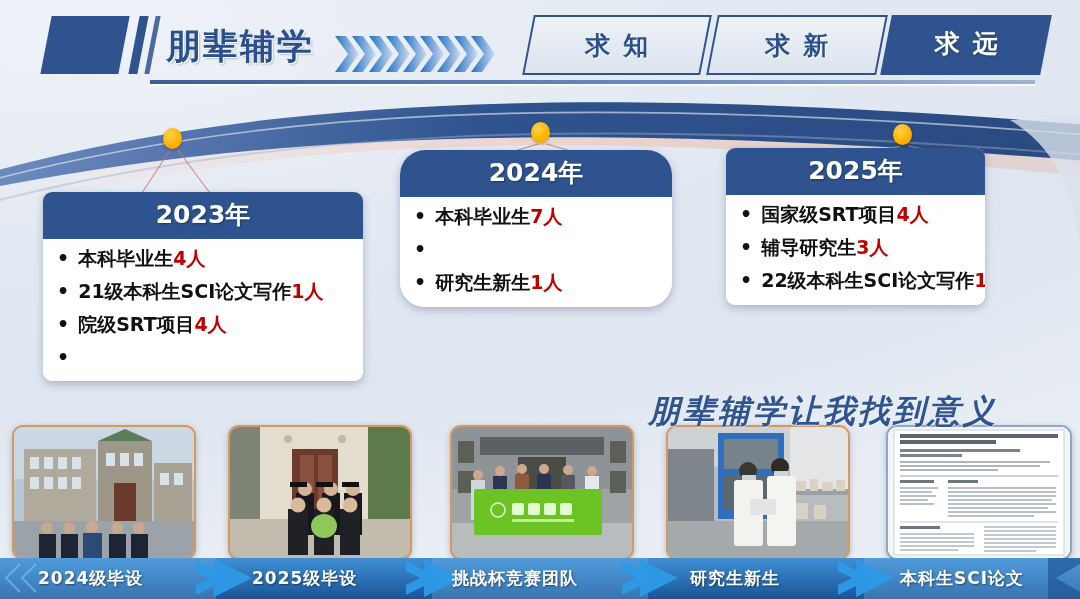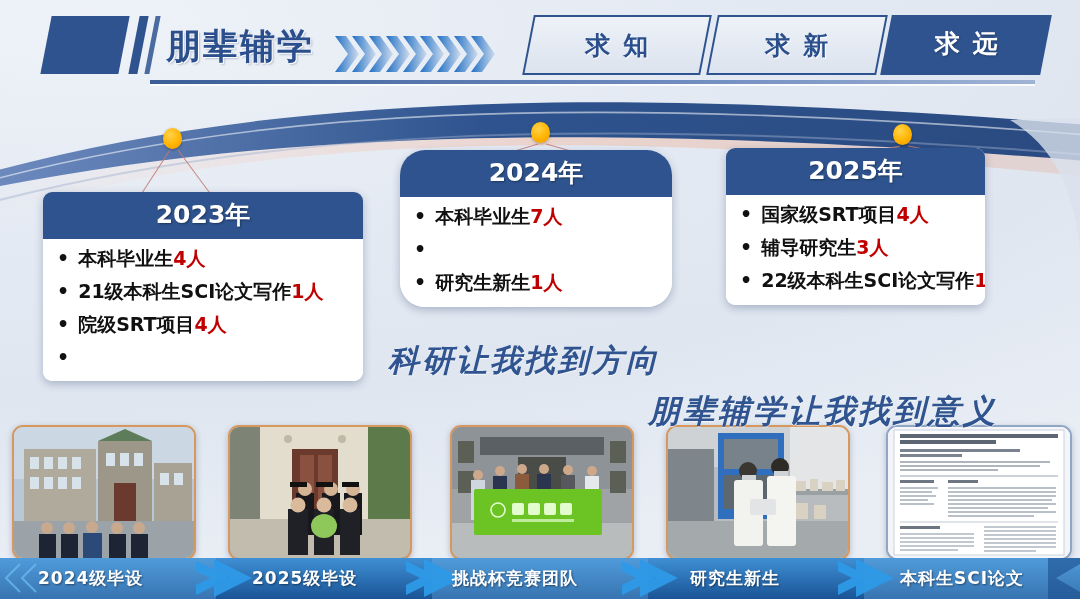--- a/index.html
+++ b/index.html
@@ -242,21 +242,20 @@
         <span class="dotmark">•</span>
         <span><span>辅导研究生</span><span class="num">3人</span></span>
       </div>
       <div class="bullet">
         <span class="dotmark">•</span>
         <span><span>22级本科生SCI论文写作</span><span class="num">1人</span></span>
       </div>
     </div>
   </div>
 
-  <div class="hand" id="hand1">科研让我找到方向</div>
   <div class="hand" id="hand2">朋辈辅学让我找到意义</div>
 
   <div class="photo" id="ph0">
     <svg class="inner" viewBox="0 0 180 131" preserveAspectRatio="none">
       <rect width="180" height="131" fill="#b9c8d6"></rect>
       <rect y="0" width="180" height="52" fill="#cbd8e4"></rect>
       <rect x="10" y="22" width="72" height="72" fill="#b0aa9c"></rect>
       <rect x="84" y="14" width="54" height="80" fill="#9d978a"></rect>
       <path d="M84 14 l27 -12 l27 12 Z" fill="#5d7d5a"></path>
       <rect x="140" y="36" width="38" height="58" fill="#a8a294"></rect>

